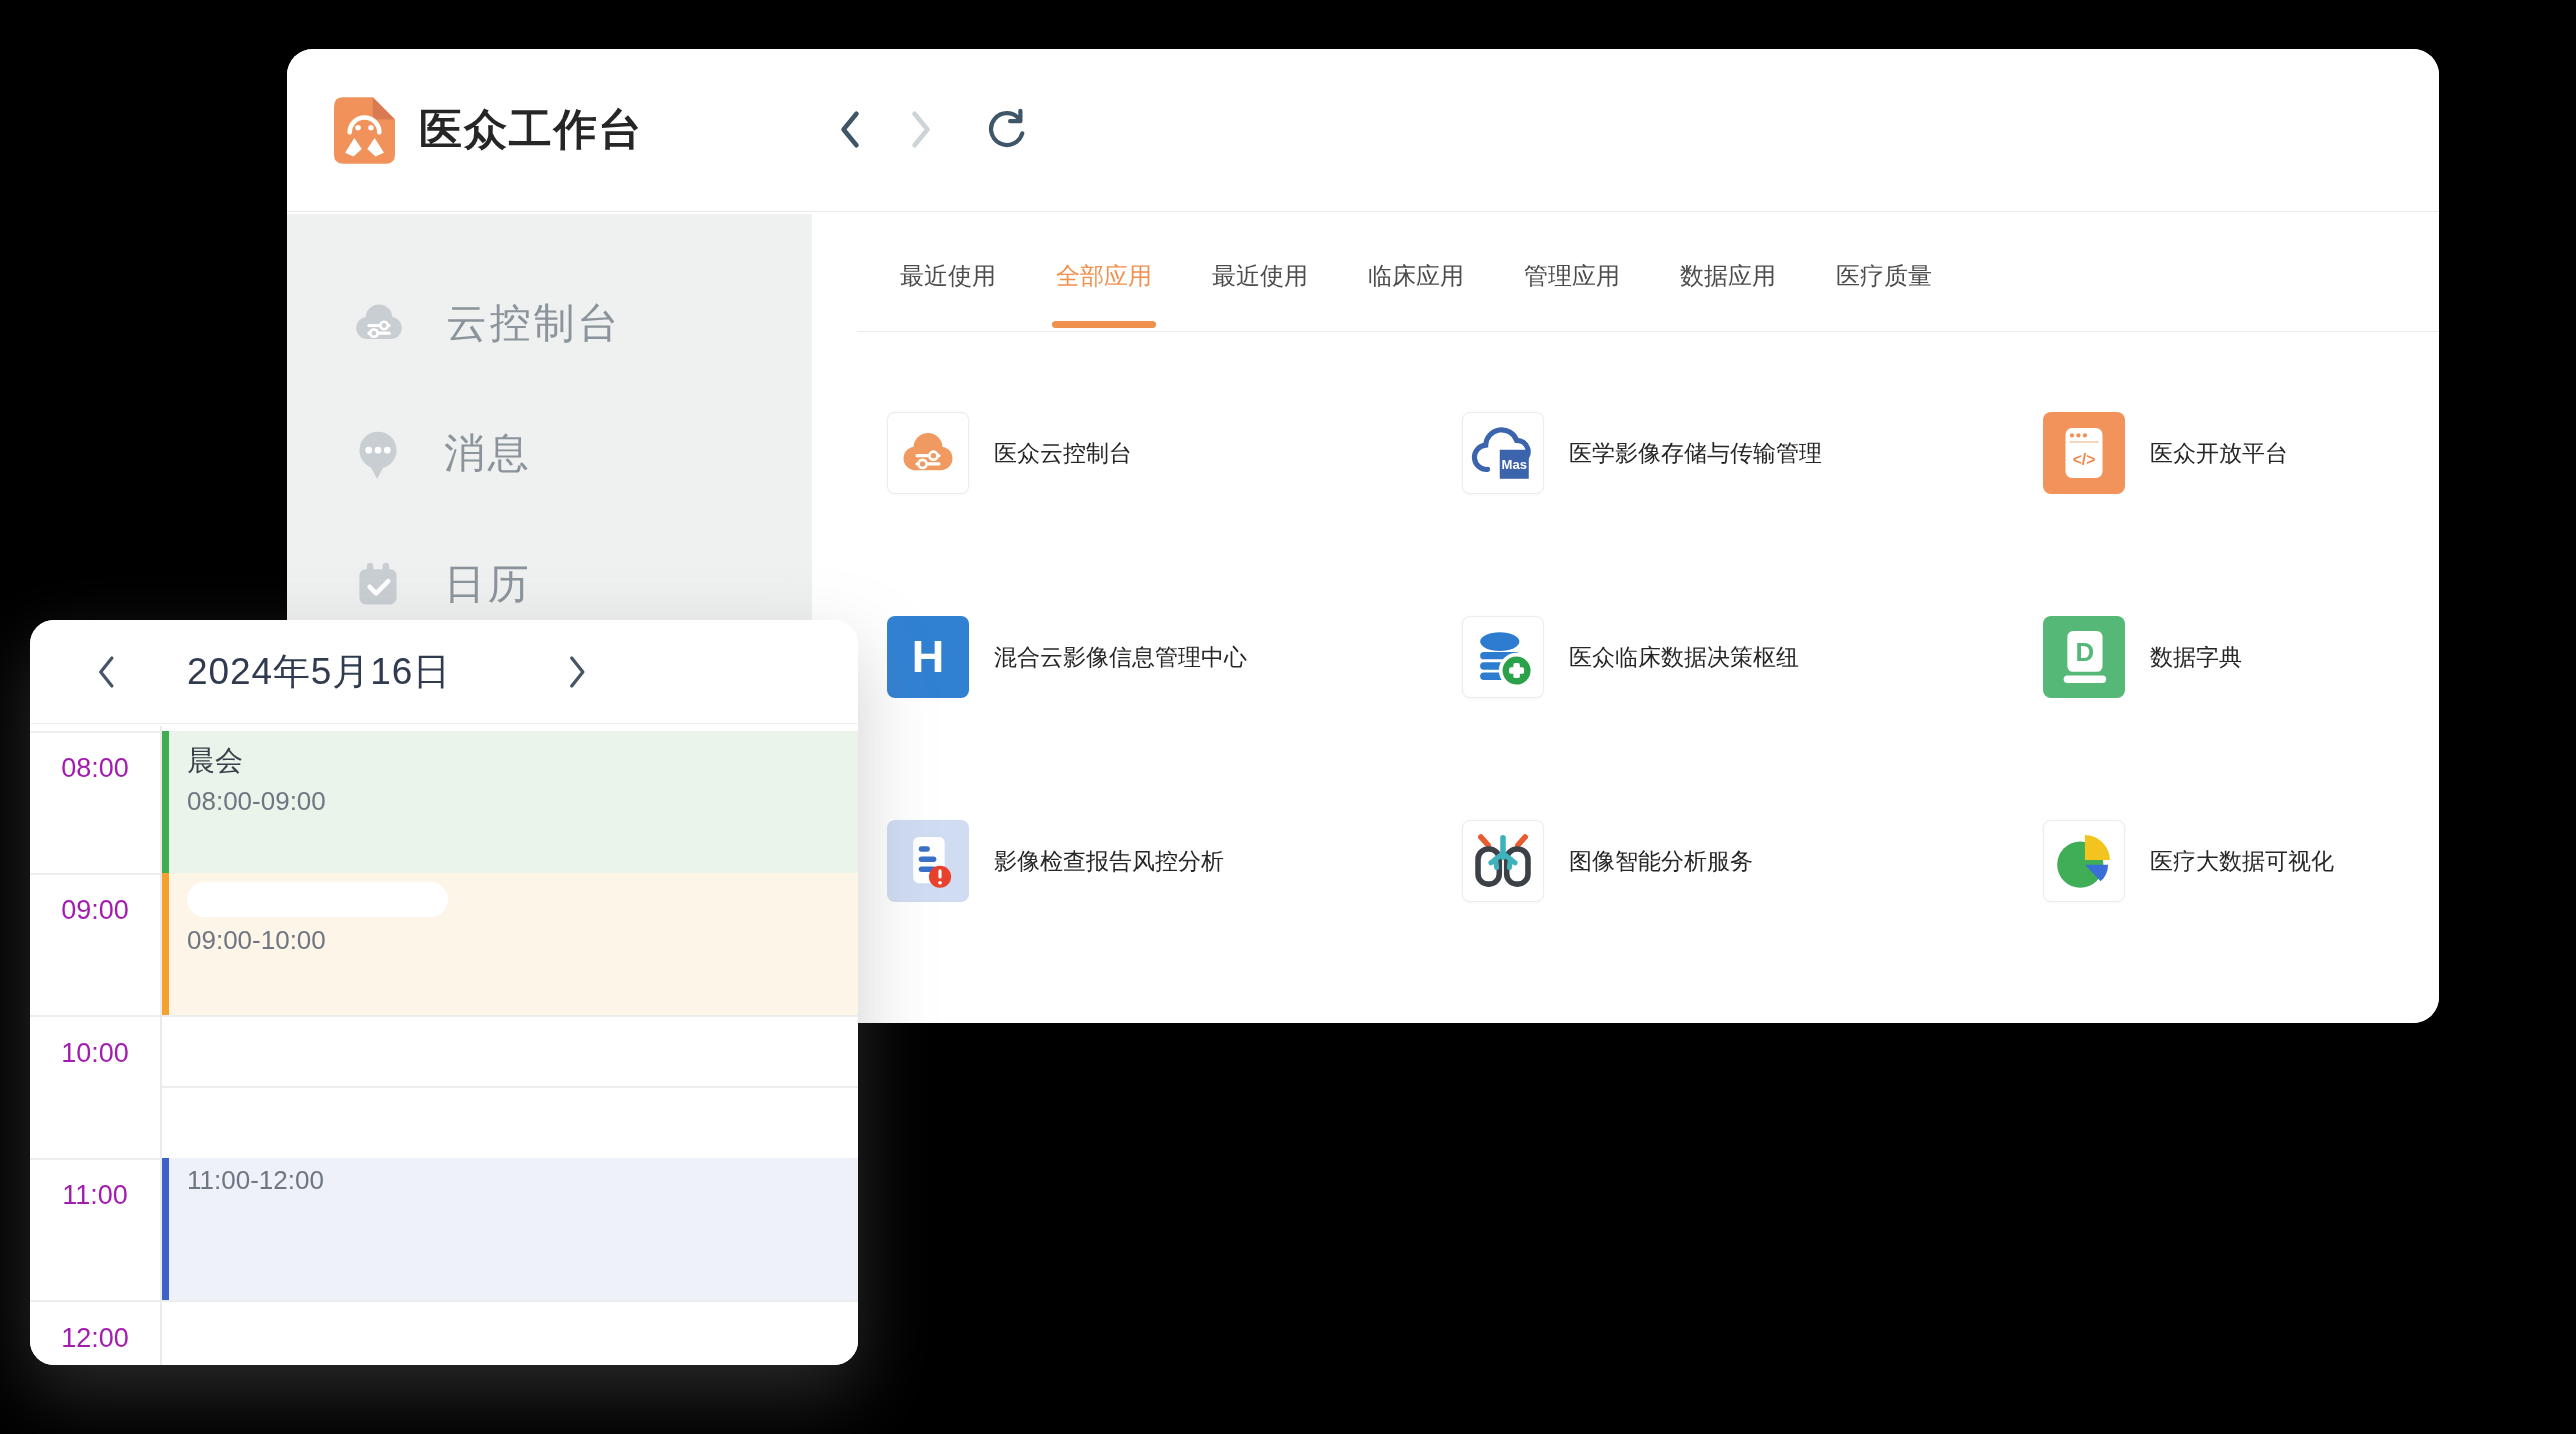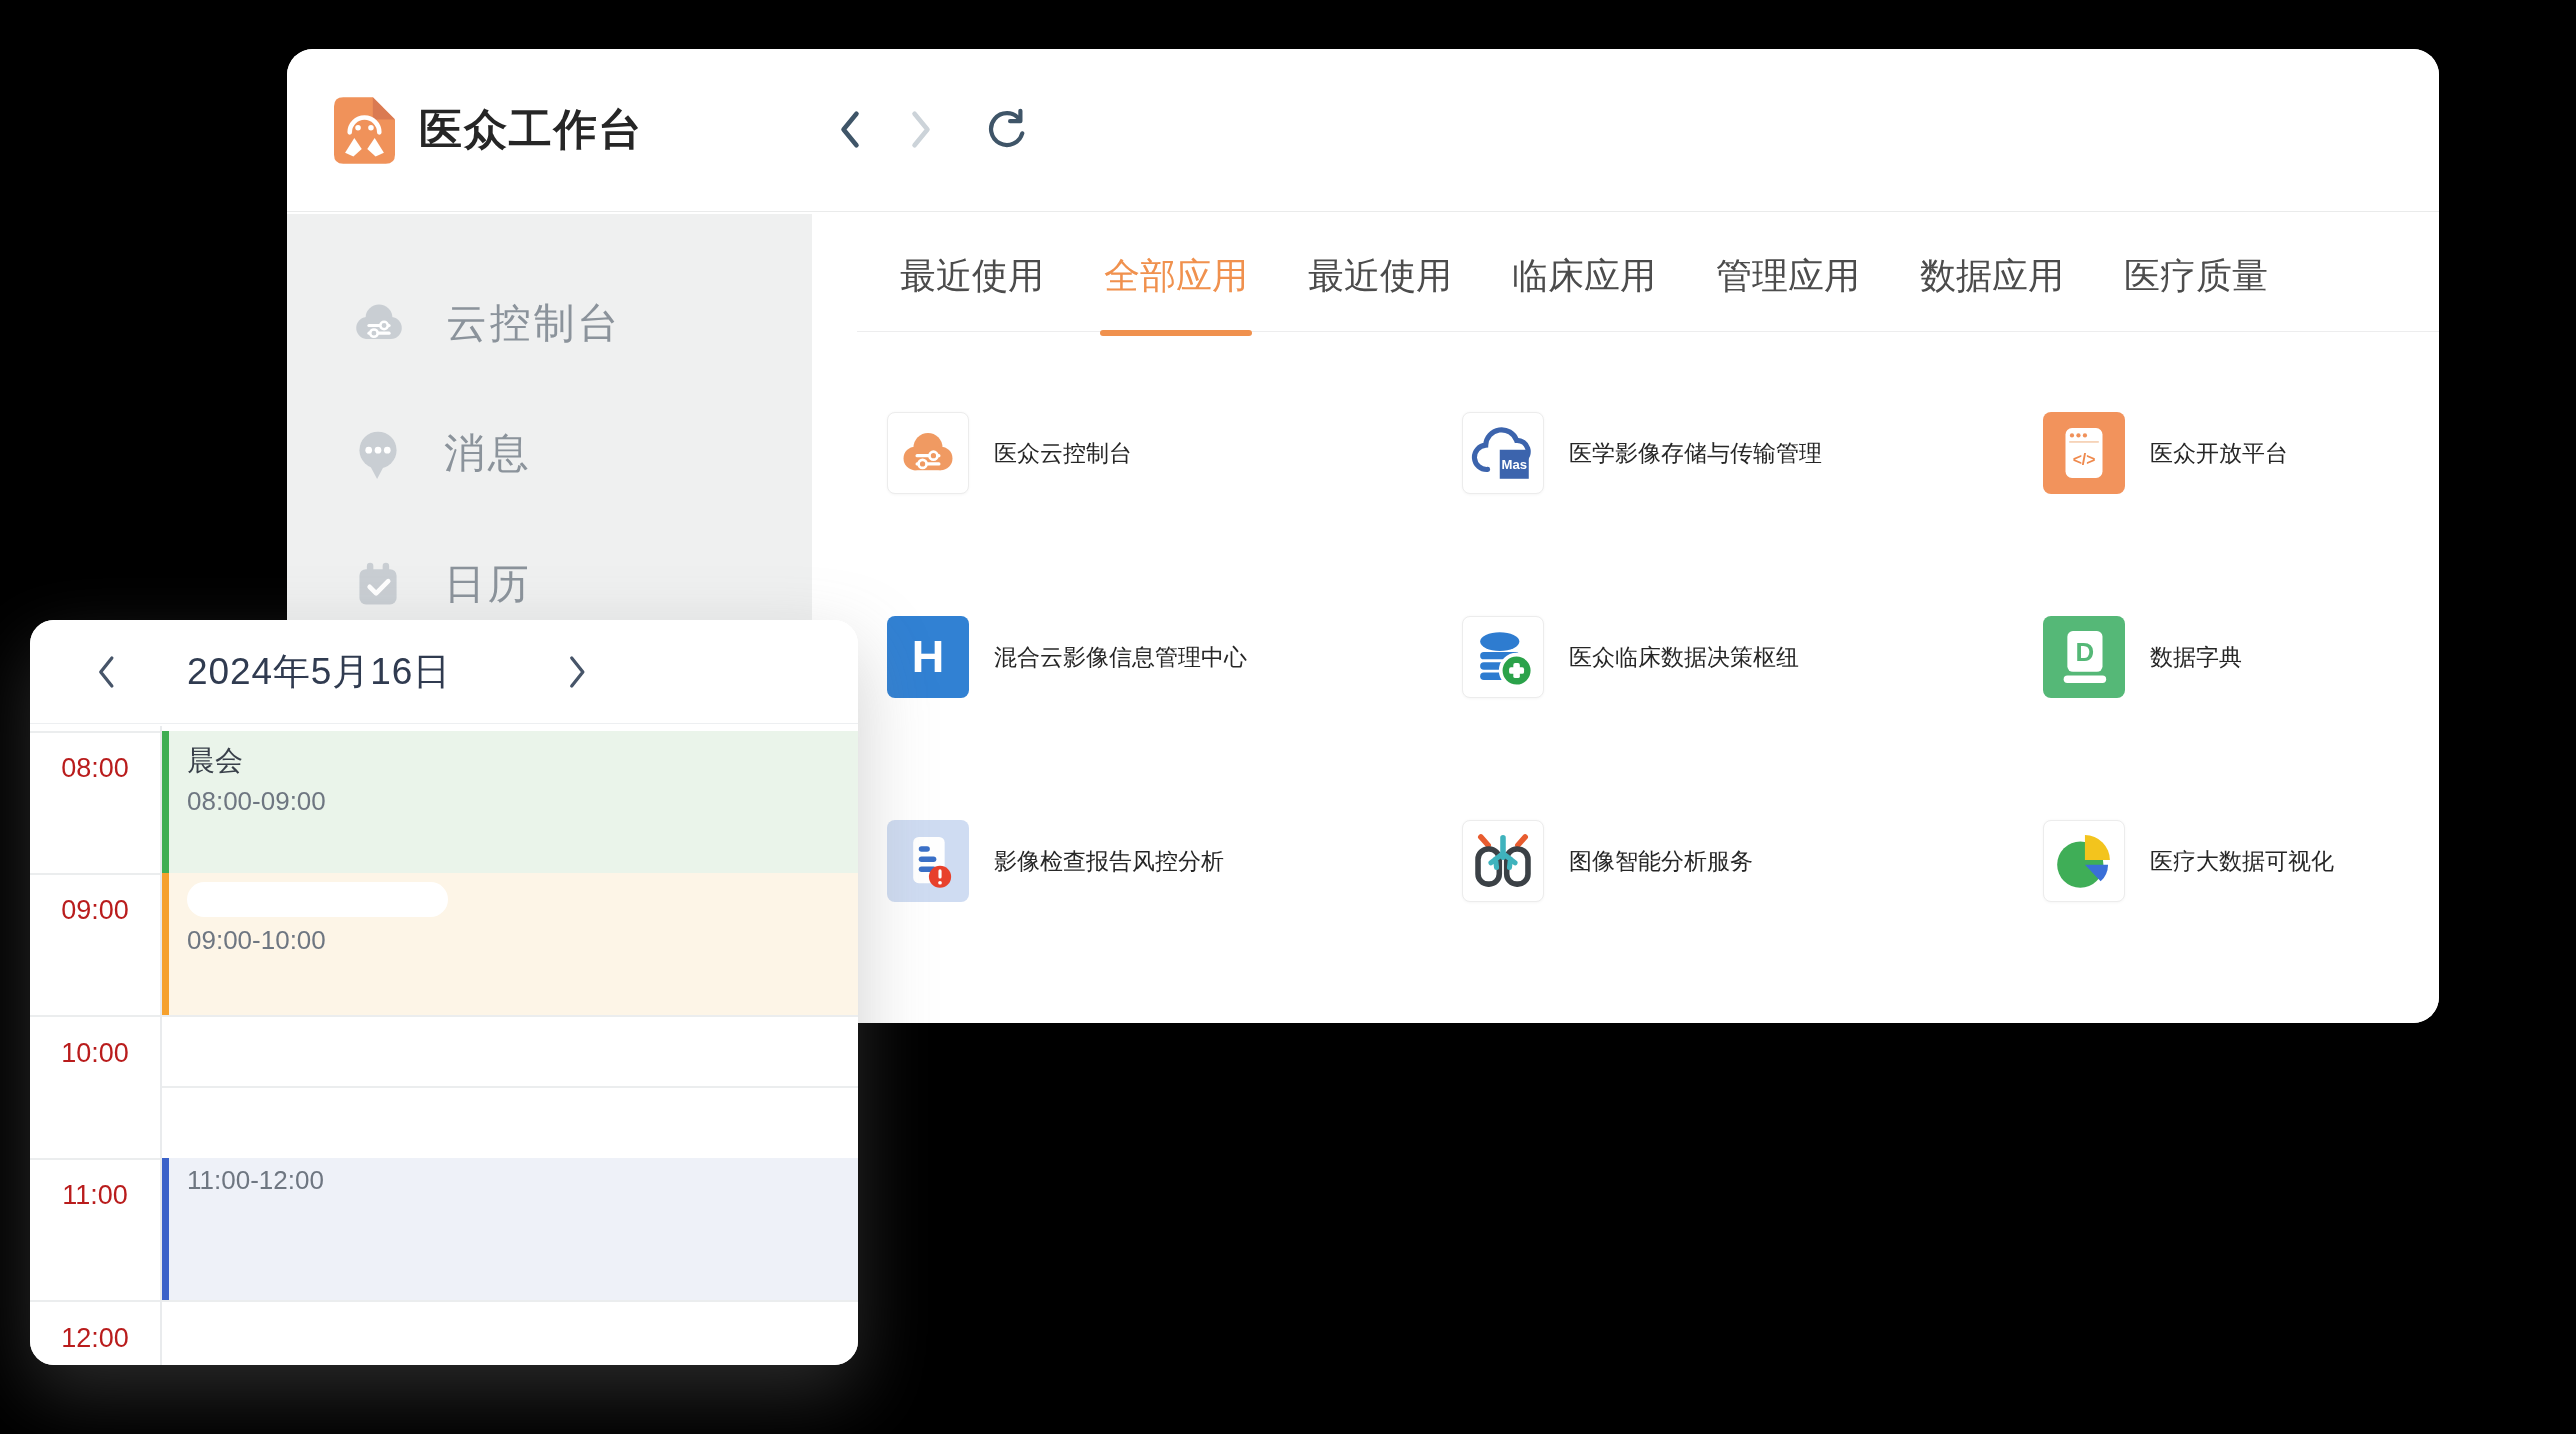--- a/index.html
+++ b/index.html
@@ -26,21 +26,21 @@
   .sidebar { position:absolute; left:0; top:0; bottom:0; width:525px; background:#eff0f0; }
   .side-item { position:absolute; left:65px; display:flex; align-items:center; gap:40px;
                height:52px; cursor:pointer;margin-top:9px; }
   .side-item .lbl { font-size:41px; color:#8b939b; letter-spacing:2.8px; white-space:nowrap; }
 
   
   .main-area { position:absolute; left:525px; right:0; top:0; bottom:0; background:#fff; }
   .tabs { position:absolute; left:45px; right:0; top:0; height:118px;
           border-bottom:1.9px solid #ededee; display:flex; align-items:center;
           padding-left:43px; padding-top:11.2px; gap:60px; }
-  .tab { position:relative; font-size:36px; color:#4c4c4c; cursor:pointer; white-space:nowrap;
+  .tab { position:relative; font-size:24px; color:#4c4c4c; cursor:pointer; white-space:nowrap;
          padding-bottom:3.7px;text-align:right; }
   .tab .underline { display:none; }
   .tab.active .underline { display:block; position:absolute; left:-3.7px; right:-3.7px; bottom:-32px;
                            height:6.5px; border-radius:3.7px; background:#f0914e; }
 
   .apps-grid { position:absolute; left:75px; top:173px; right:18.6px;
                display:grid; grid-template-columns:575px 581px auto; grid-auto-rows:204px; }
   .app-card { display:flex; align-items:center; height:82px; margin-top:25px; cursor:pointer; }
   .tile { width:82px; height:82px; border-radius:8px; flex:0 0 auto;
           display:flex; align-items:center; justify-content:center; position:relative; }
@@ -61,21 +61,21 @@
   .cal-next { position:absolute; left:538px; top:35px; cursor:pointer; }
   .cal-date { position:absolute; left:140px; top:0; width:298px; height:104px;
               display:flex; align-items:center; justify-content:center;
               font-size:37px; color:#303b50; letter-spacing:0.9px; }
   .cal-body { position:absolute; left:0; right:0; top:106px; bottom:0; background:#fff; }
   .vline { position:absolute; left:130px; top:0; bottom:0; width:1.9px; background:#e9ebed; }
   .hline { position:absolute; height:1.9px; background:#ebedee; right:0; }
   .hline.hour { left:0; }
   .hline.half { left:132px; }
   .time-lbl { position:absolute; left:0; width:130px; text-align:center;
-              font-size:27px; color:#b91c1c; }
+              font-size:27px; color:#a21caf; }
   .cal-event { position:absolute; left:132px; right:0; height:142px;
                border-left:7.4px solid #999; padding-left:18px; cursor:pointer; }
   .ev-title { font-size:28px; color:#39404a; margin-top:11.2px; }
   .ev-time  { font-size:26px; color:#6e7681; margin-top:6.5px; }
   .ev-pill  { width:261px; height:35px; border-radius:17.7px; background:#fff; margin-top:9.3px; }
   svg text { font-family:"Liberation Sans", sans-serif; }
 </style>
 </head>
 <body>
 

